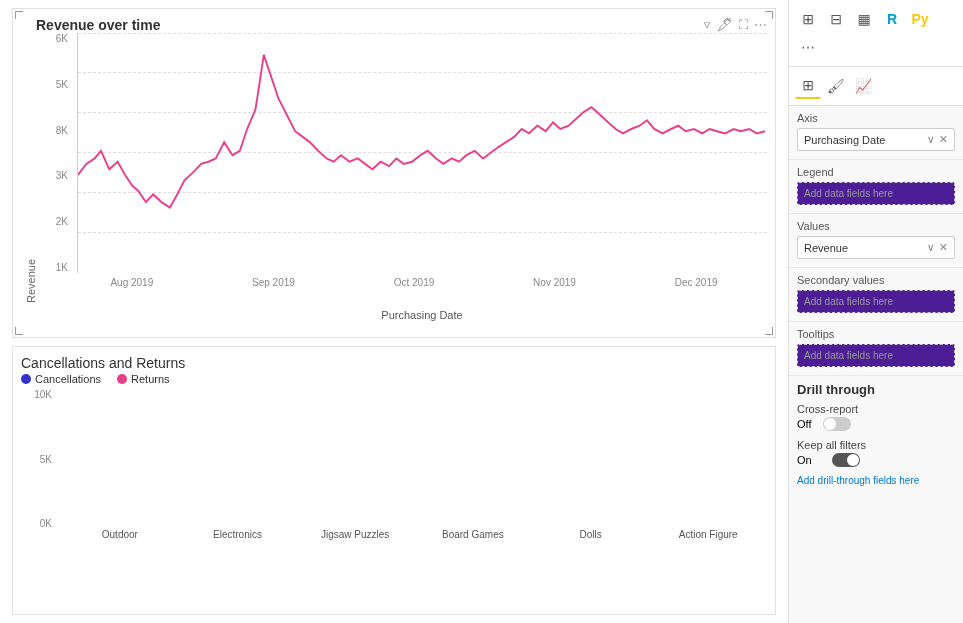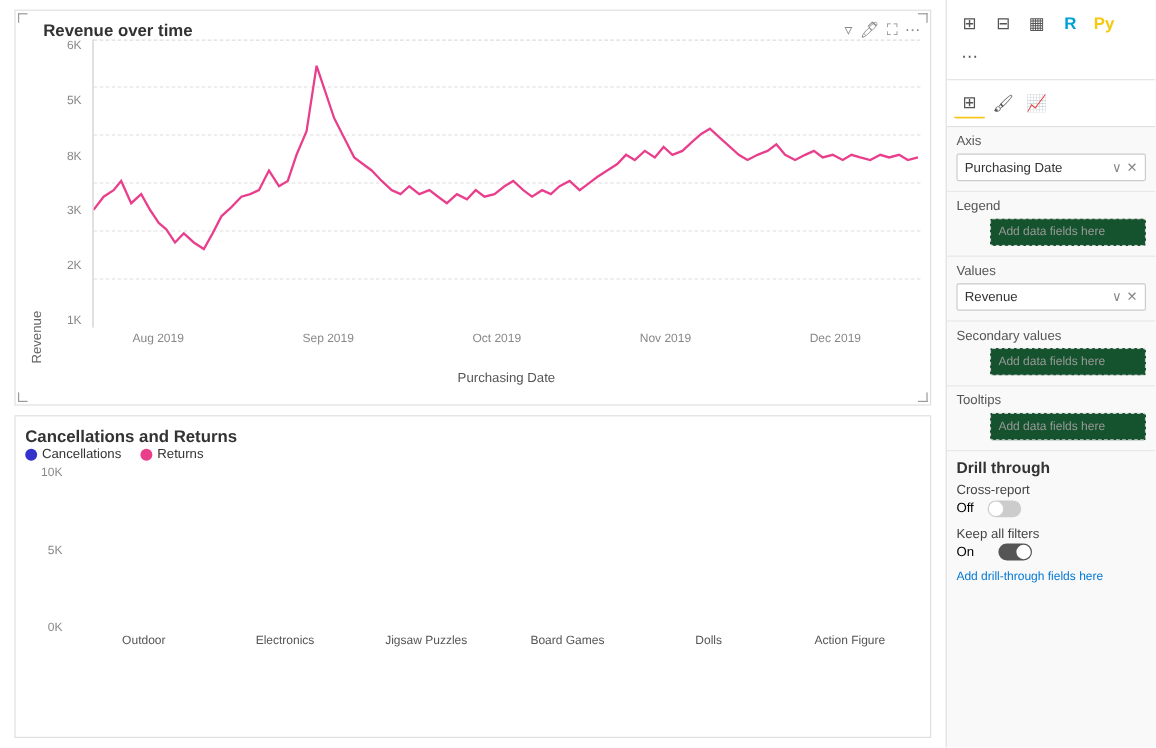--- a/index.html
+++ b/index.html
@@ -151,21 +151,21 @@
     
     .bar-chart-container {
       border: 1px solid #e0e0e0;
       padding: 8px;
       flex: 1;
       position: relative;
     }
 
     .bar-chart-title {
       font-size: 14px;
-      font-weight: 700;
+      font-weight: 400;
       color: #333;
       margin-bottom: 2px;
     }
 
     .legend {
       display: flex;
       gap: 16px;
       margin-bottom: 4px;
       font-size: 11px;
       color: #333;
@@ -302,28 +302,27 @@
       margin-bottom: 2px;
     }
 
     .field-pill-actions {
       display: flex;
       gap: 4px;
       color: #888;
     }
 
     .empty-field {
-      background: #14532d;
+      background: #4c1d95;
       border: 1px dashed #ccc;
       border-radius: 2px;
       padding: 5px 6px;
       font-size: 10px;
       color: #999;
       margin-bottom: 2px;
-      margin-left: 28px;
     }
 
     
     .drill-through-section {
       padding: 6px 8px;
     }
 
     .drill-title {
       font-size: 13px;
       font-weight: 700;

